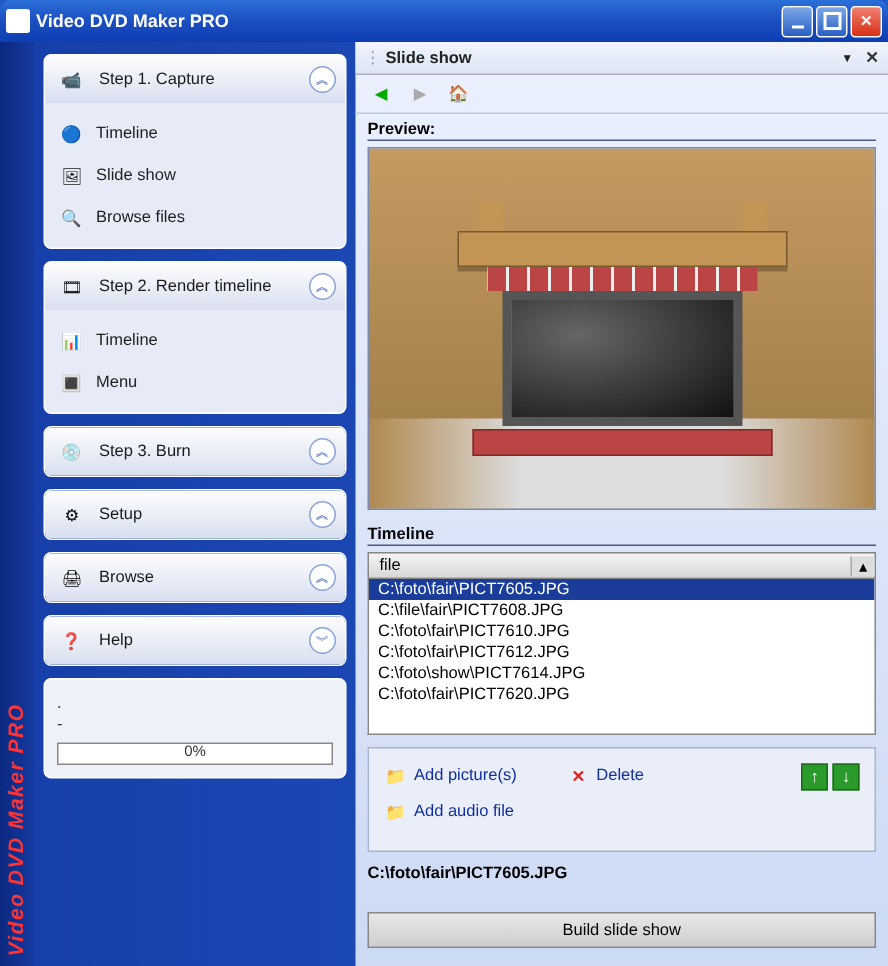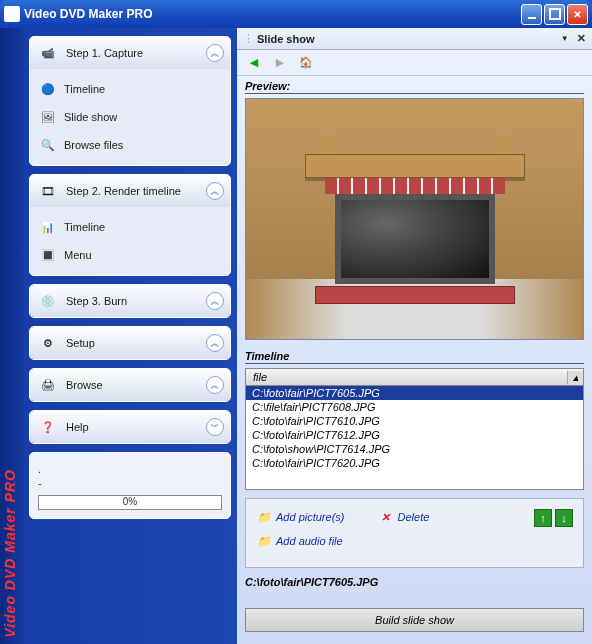--- a/index.html
+++ b/index.html
@@ -39,21 +39,21 @@
 
 
 .main { flex: 1; background: linear-gradient(to bottom, #ebf1fd 0%, #cddaf4 100%); display:flex; flex-direction:column; padding:0; }
 .tabbar { height: 22px; background: linear-gradient(to bottom, #f0f4fc, #dde6f6); border-bottom: 1px solid #aab; display:flex; align-items:center; padding:0 6px; }
 .tabbar .grip { color:#99a; margin-right:4px; letter-spacing:-1px;}
 .tabbar .tab-title { flex:1; font-weight:bold; color:#222; }
 .tabbar .tab-dd { color:#222; font-size:8px; margin-right:8px;}
 .tabbar .tab-close { cursor:pointer; font-weight:bold; color:#333;}
 .toolbar { height: 26px; display:flex; align-items:center; padding:0 6px; gap:4px; border-bottom:1px solid #bcc7e0;}
 .tbtn { width:22px; height:20px; border:1px solid transparent; border-radius:3px; display:flex; align-items:center; justify-content:center; cursor:pointer;}
-.content { padding: 4px 8px 8px 8px; display:flex; flex-direction:column; flex:1;font-style:italic;}
+.content { padding: 4px 8px 8px 8px; display:flex; flex-direction:column; flex:1;}
 .section-label { font-weight:bold; color:#000; border-bottom:1px solid #4a5a80; padding-bottom:1px; margin-bottom:4px;}
 .preview-box { width: 100%; height: 242px; border:1px solid #7a8aaf; background: linear-gradient(to bottom, #c49a60, #9a7845); position:relative; overflow:hidden;}
 .fireplace { position:absolute; left:50%; top:50%; transform:translate(-50%,-50%); width:200px; height:170px; }
 .mantel { position:absolute; top:20px; width:220px; left:-10px; height:24px; background:#c29555; border:1px solid #7a5a30; box-shadow: 0 3px 0 #8a6a40;}
 .up1 { position:absolute; top:0; left:4px; width:16px; height:22px; background:#c29555;}
 .up2 { position:absolute; top:0; right:4px; width:16px; height:22px; background:#c29555;}
 .brick { position:absolute; top:44px; left:10px; width:180px; height:16px; background: repeating-linear-gradient(90deg,#b44,#b44 12px,#eee 12px,#eee 14px);}
 .fpbody { position:absolute; top:60px; left:20px; width:160px; height:90px; background:#2a2a2a; border:6px solid #555; }
 .fpglass { width:100%; height:100%; background: radial-gradient(ellipse at 30% 30%, #666, #111);}
 .hearth { position:absolute; bottom:0; left:0; width:200px; height:18px; background:#b44; border:1px solid #7a2a2a;}

